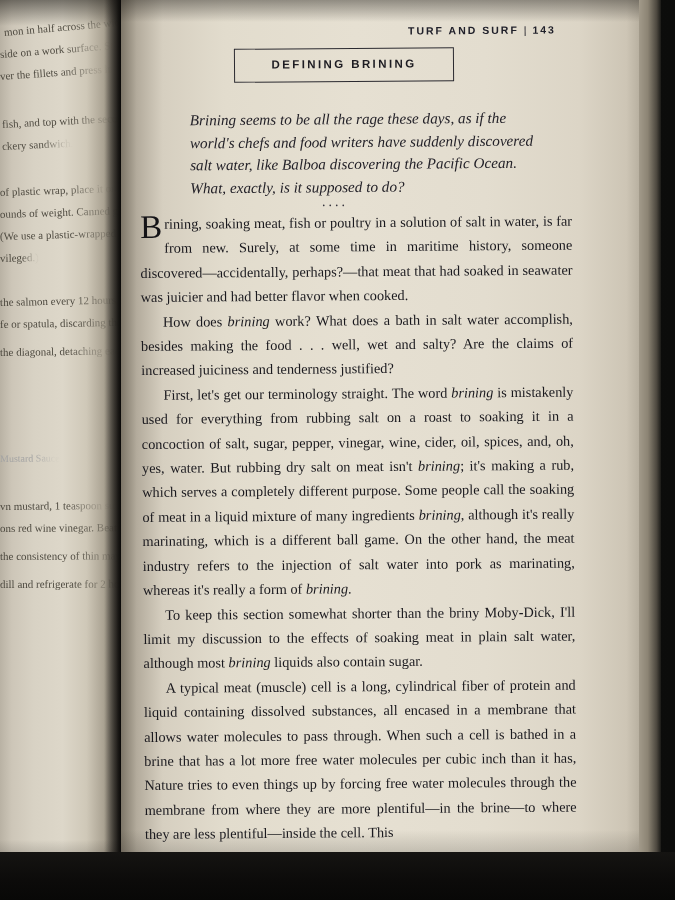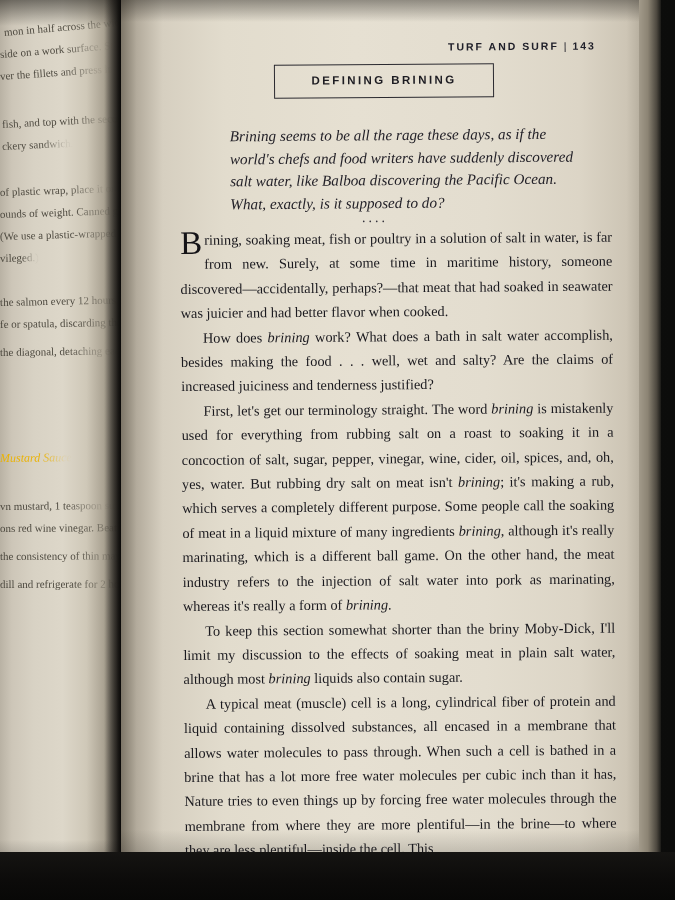--- a/index.html
+++ b/index.html
@@ -98,25 +98,24 @@
   .desk {
     position: absolute;
     left: 0; bottom: 0; width: 675px; height: 48px;
     background: linear-gradient(180deg, #151412 0%, #0c0b0a 60%, #080807 100%);
   }
 
   
   .content {
     position: absolute;
     left: 140px;
-    top: 16px;
+    top: 0;
     width: 490px;
     height: 747px;
     color: #17161a;
-    margin-left: 40px;
   }
 
   .running-head {
     position: absolute;
     left: 268px;
     top: 24px;
     font-family: "Liberation Sans", sans-serif;
     font-size: 10.5px;
     letter-spacing: 2.0px;
     font-weight: 700;
@@ -210,23 +209,22 @@
     font-size: 11px;
     line-height: 13px;
     color: #4e4a40;
     transform-origin: left center;
   }
   .lt.fade {
     -webkit-mask-image: linear-gradient(90deg, rgba(0,0,0,1) 55%, rgba(0,0,0,0.15) 88%, rgba(0,0,0,0) 100%);
     mask-image: linear-gradient(90deg, rgba(0,0,0,1) 55%, rgba(0,0,0,0.15) 88%, rgba(0,0,0,0) 100%);
   }
   .lt.heading {
-    font-style: italic;
-    font-size: 12px;
-    color: #eab308;
+    font-size: 10px;
+    color: #a3a3a3;
   }
 </style>
 </head>
 <body>
 
 <div id="page">
 
   <div class="dark-bg"></div>
 
   <div class="left-page"></div>

